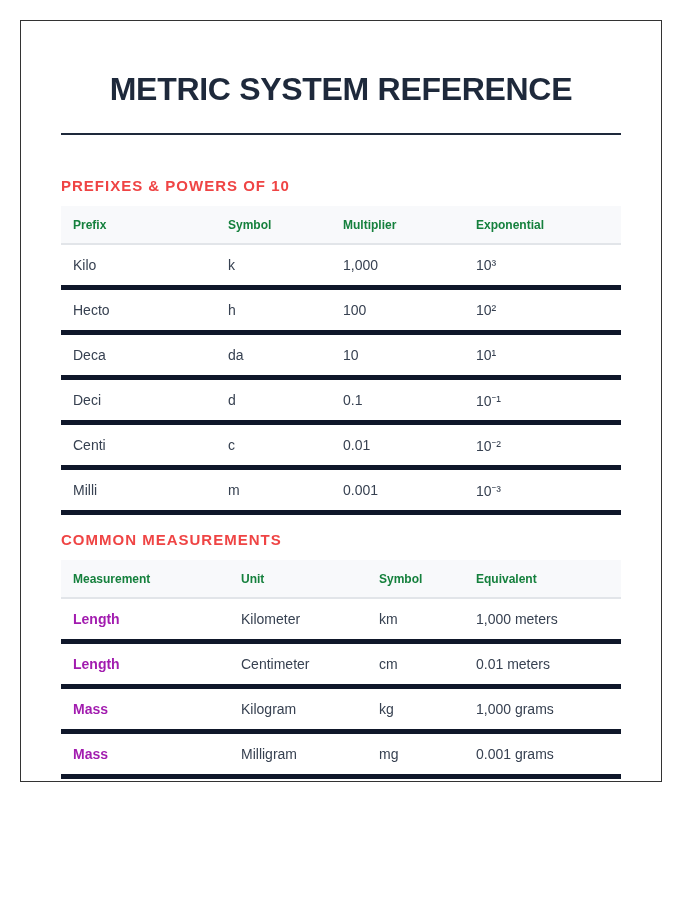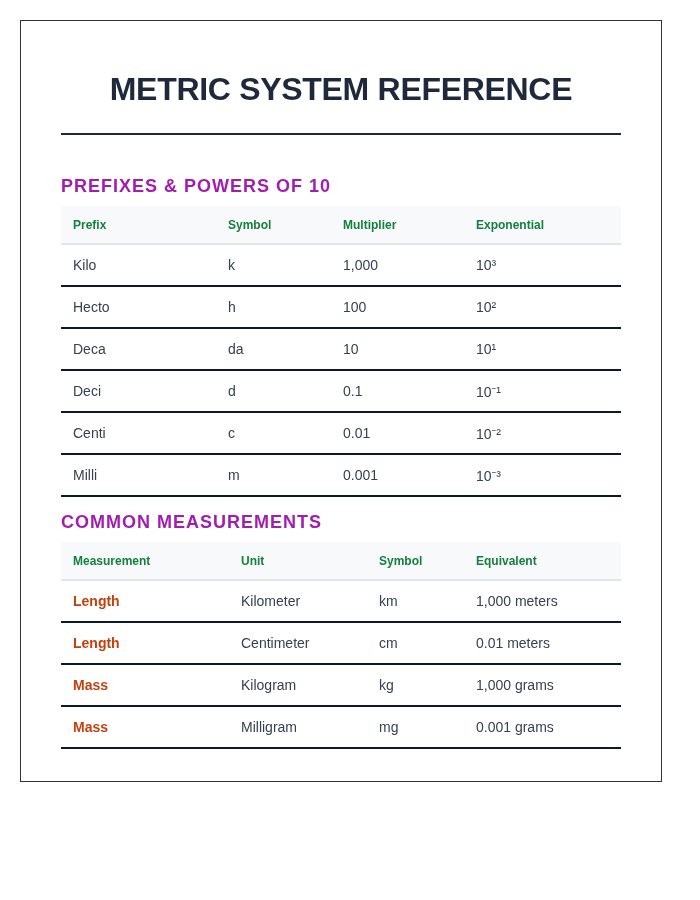--- a/index.html
+++ b/index.html
@@ -45,23 +45,23 @@
       letter-spacing: -0.3px;
       line-height: 36px;
     }
     .rule {
       margin-top: 26px;
       height: 2px;
       background: #1e293b;
     }
     .section-title {
       margin: 0;
-      font-size: 18px;
-      font-weight: bold;
-      color: #a21caf;
+      font-size: 15px;
+      font-weight: bold;
+      color: #ef4444;
       letter-spacing: 1px;
       line-height: 18px;
     }
     .sec1-title { margin-top: 42px; }
     .sec2-title { margin-top: 16px; }
     table {
       width: 560px;
       border-collapse: collapse;
       margin-top: 11px;
     }
@@ -75,32 +75,32 @@
       color: #15803d;
       height: 37px;
       padding: 0 12px;
       border-bottom: 2px solid #e2e5e9;
     }
     td {
       font-size: 14px;
       color: #374151;
       height: 40px;
       padding: 0 12px;
-      border-bottom: 2px solid #0f172a;
+      border-bottom: 5px solid #0f172a;
     }
     tr.highlight {
       background: #f8f9fb;
     }
     tr.highlight td {
       font-weight: bold;
       color: #1f2937;
     }
     td.bold {
       font-weight: bold;
-      color: #c2410c;
+      color: #a21caf;
     }
     .t1 th:nth-child(1), .t1 td:nth-child(1) { width: 131px; }
     .t1 th:nth-child(2), .t1 td:nth-child(2) { width: 91px; }
     .t1 th:nth-child(3), .t1 td:nth-child(3) { width: 109px; }
     .t2 th:nth-child(1), .t2 td:nth-child(1) { width: 144px; }
     .t2 th:nth-child(2), .t2 td:nth-child(2) { width: 114px; }
     .t2 th:nth-child(3), .t2 td:nth-child(3) { width: 73px; }
   </style>
 </head>
 <body>

